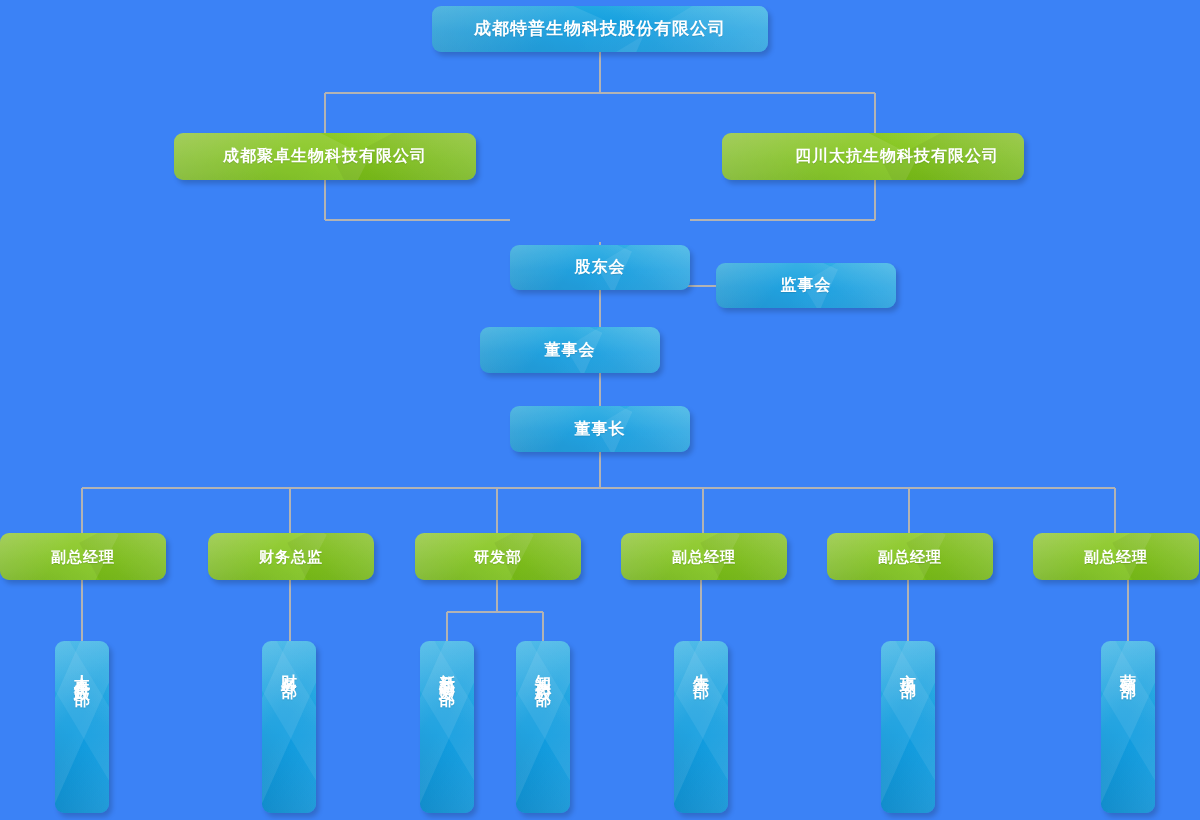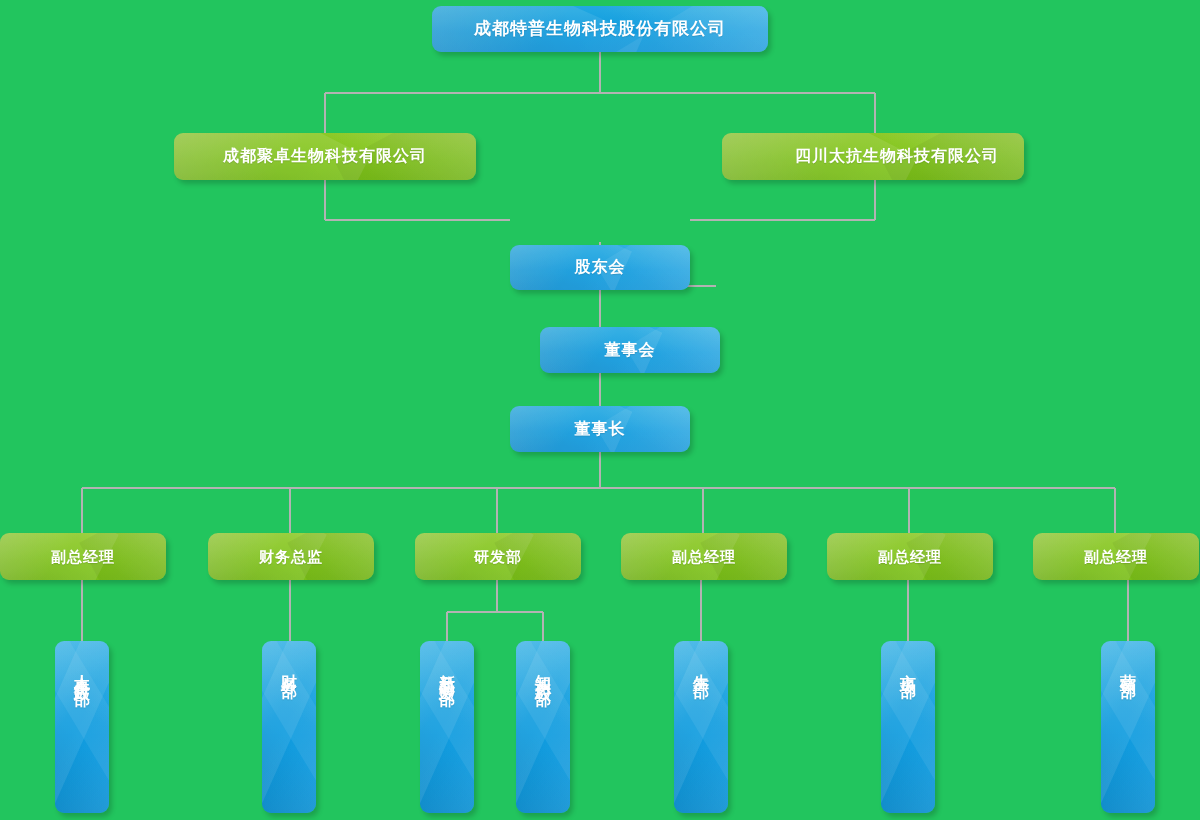--- a/index.html
+++ b/index.html
@@ -8,21 +8,21 @@
     background: #ffffff;
   }
   body {
     font-family: "Liberation Sans", "DejaVu Sans", sans-serif;
   }
   #chart-root {
     position: relative;
     width: 1200px;
     height: 820px;
     overflow: hidden;
-    background: #22c55e;
+    background: #3b82f6;
   }
   #connectors {
     position: absolute;
     left: 0;
     top: 0;
     width: 1200px;
     height: 820px;
     z-index: 1;
     pointer-events: none;
   }
@@ -187,22 +187,25 @@
   </div>
 
   <div class="node green h" style="left:722px; top:133px; width:302px; height:47px;padding-left:48px;">
     <span class="label fs-16">四川太抗生物科技有限公司</span>
   </div>
 
   <div class="node blue h" style="left:510px; top:197px; width:180px; height:45px;margin-top:48px;">
     <span class="label fs-16">股东会</span>
   </div>
 
-
-  <div class="node blue h" style="left:540px; top:327px; width:180px; height:46px;">
+  <div class="node blue h" style="left:716px; top:263px; width:180px; height:45px;">
+    <span class="label fs-16">监事会</span>
+  </div>
+
+  <div class="node blue h" style="left:480px; top:327px; width:180px; height:46px;">
     <span class="label fs-16">董事会</span>
   </div>
 
   <div class="node blue h" style="left:510px; top:406px; width:180px; height:46px;">
     <span class="label fs-16">董事长</span>
   </div>
 
   <div class="node green h" style="left:0px; top:533px; width:166px; height:47px;">
     <span class="label fs-15">副总经理</span>
   </div>

